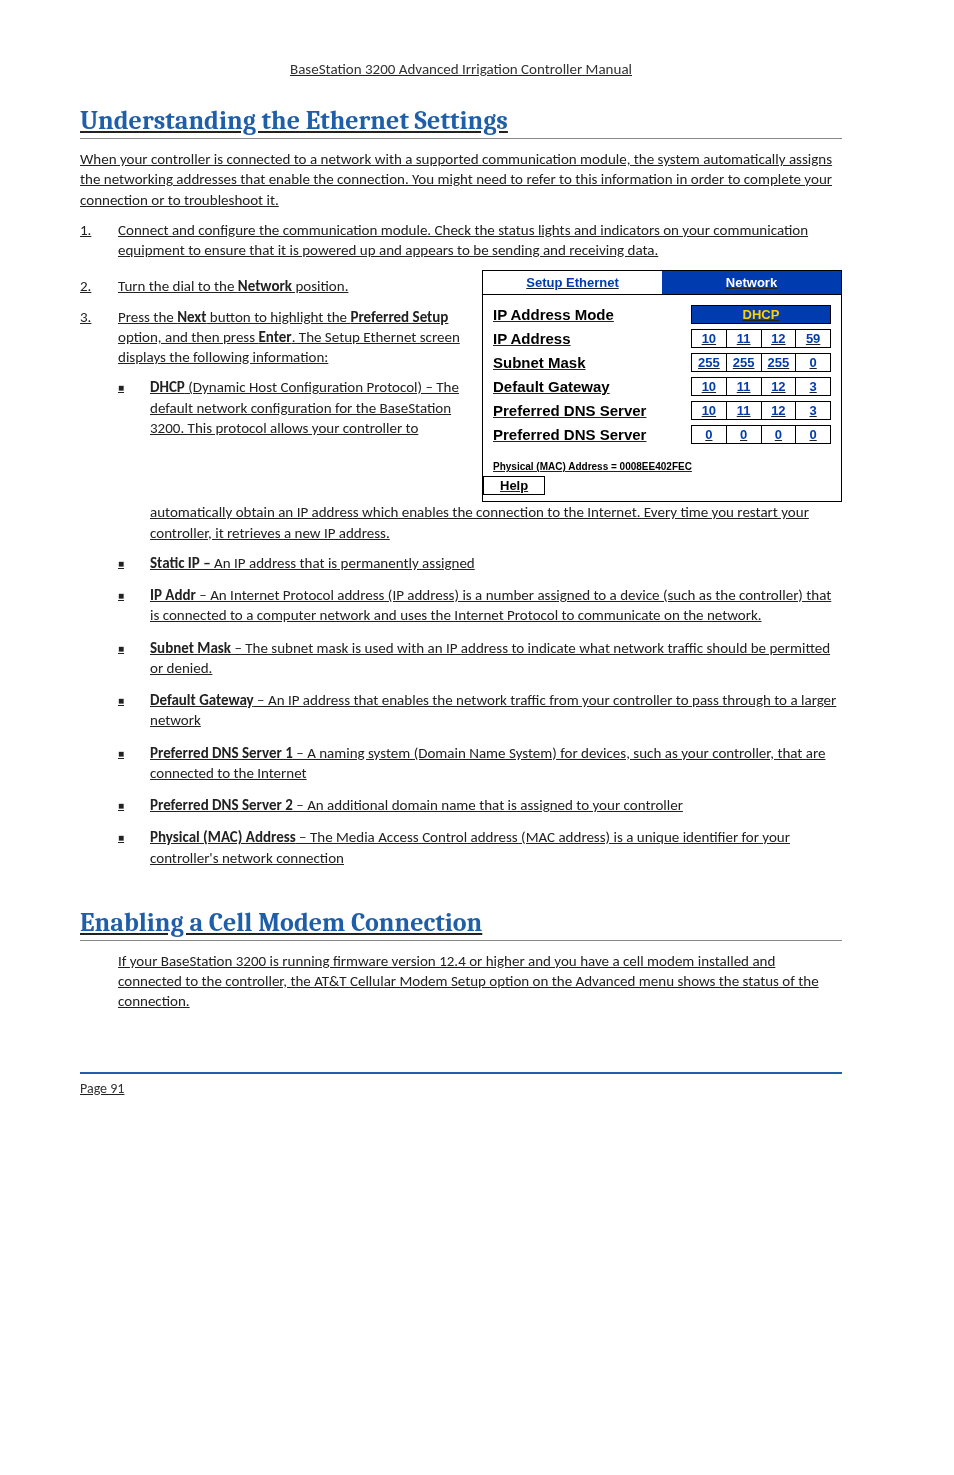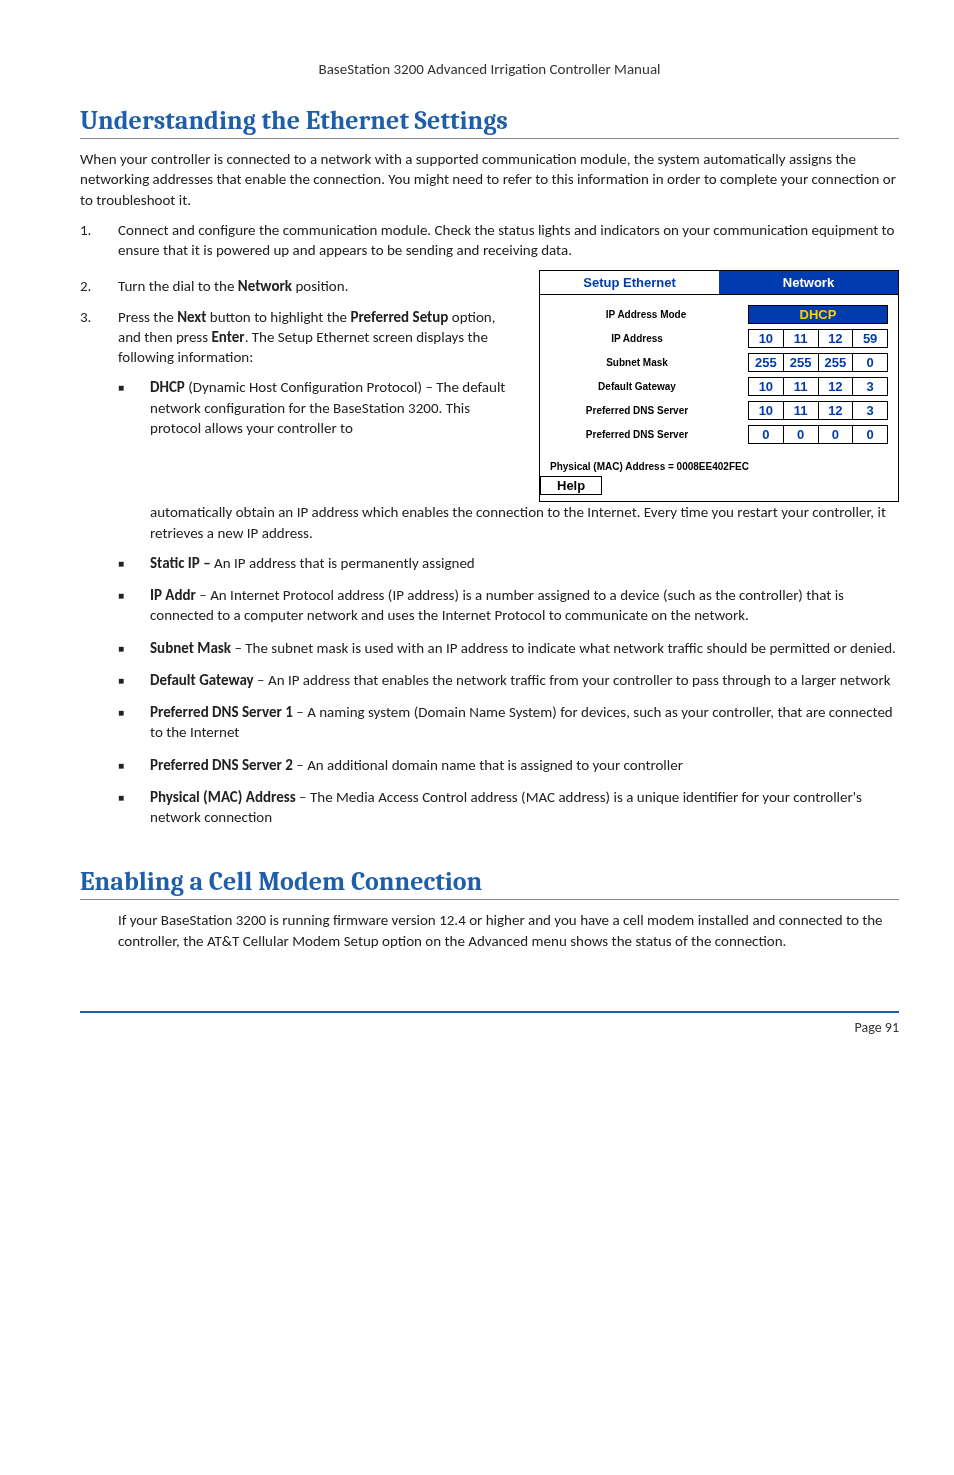--- a/index.html
+++ b/index.html
@@ -4,21 +4,22 @@
 <style>
   * { box-sizing: border-box; }
   body {
     margin: 0;
     background: #fff;
     font-family: Calibri, Arial, sans-serif;
     color: #222;
     width: 954px;
   }
   .page {
-    padding: 60px 55px 40px 80px;
+    padding: 60px 112px 40px 80px;
+    text-decoration: underline;
   }
   .running-header {
     text-align: center;
     font-size: 15px;
     color: #333;
     margin-bottom: 28px;
   }
   h2.section-title {
     font-family: Cambria, Georgia, serif;
     color: #1f5ea8;
@@ -83,21 +84,20 @@
   .indent-block {
     margin-left: 38px;
   }
   .indent-block2 {
     margin-left: 70px;
   }
   .footer {
     border-top: 2px solid #1f5ea8;
     margin-top: 60px;
     padding-top: 6px;
-    text-align: right;
     font-size: 14px;
     color: #333;
   }
 
   
   .device-screen {
     border: 1px solid #000;
     background: #fff;
     font-family: Tahoma, Verdana, sans-serif;
     font-size: 13px;
@@ -128,22 +128,22 @@
   }
   .ds-row {
     display: flex;
     align-items: center;
     justify-content: flex-end;
     margin-bottom: 5px;
     gap: 6px;
   }
   .ds-label {
     flex: 1;
-    text-align: center;
-    font-size: 10px;
+    text-align: left;
+    font-size: 15px;
     white-space: nowrap;
   }
   .ds-pill {
     width: 140px;
     background: #003cb0;
     color: #ffd000;
     border: 1px solid #000;
     text-align: center;
     padding: 1px 0;
     font-size: 13px;

